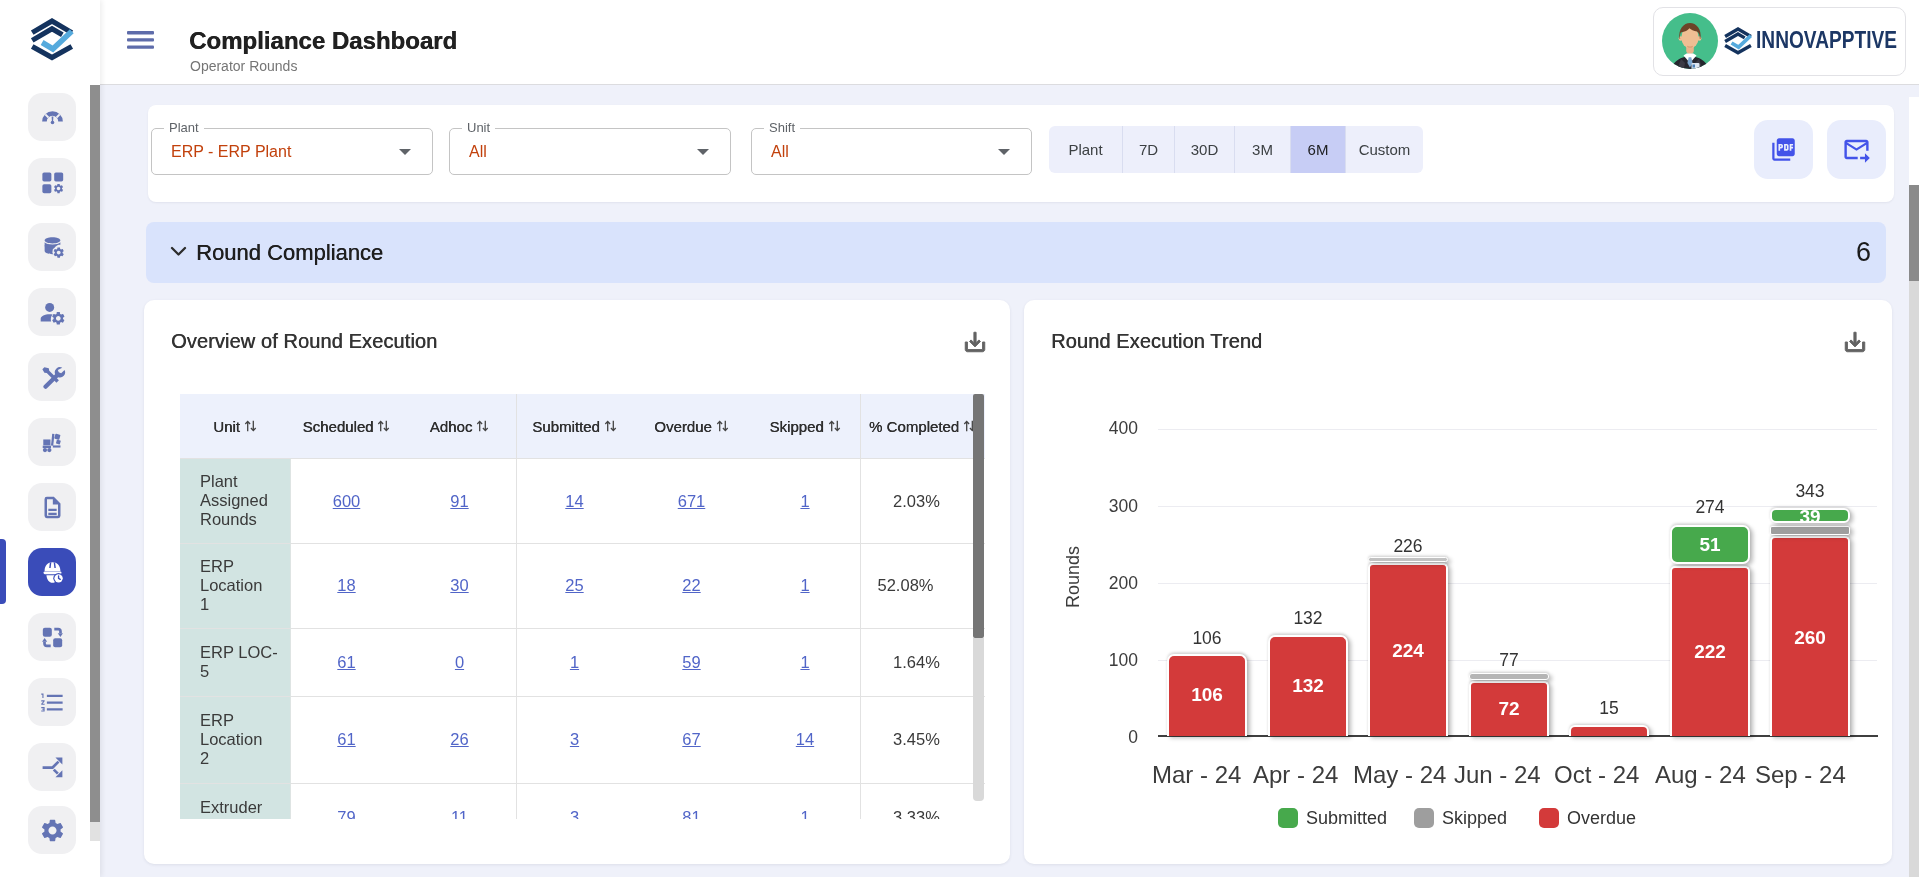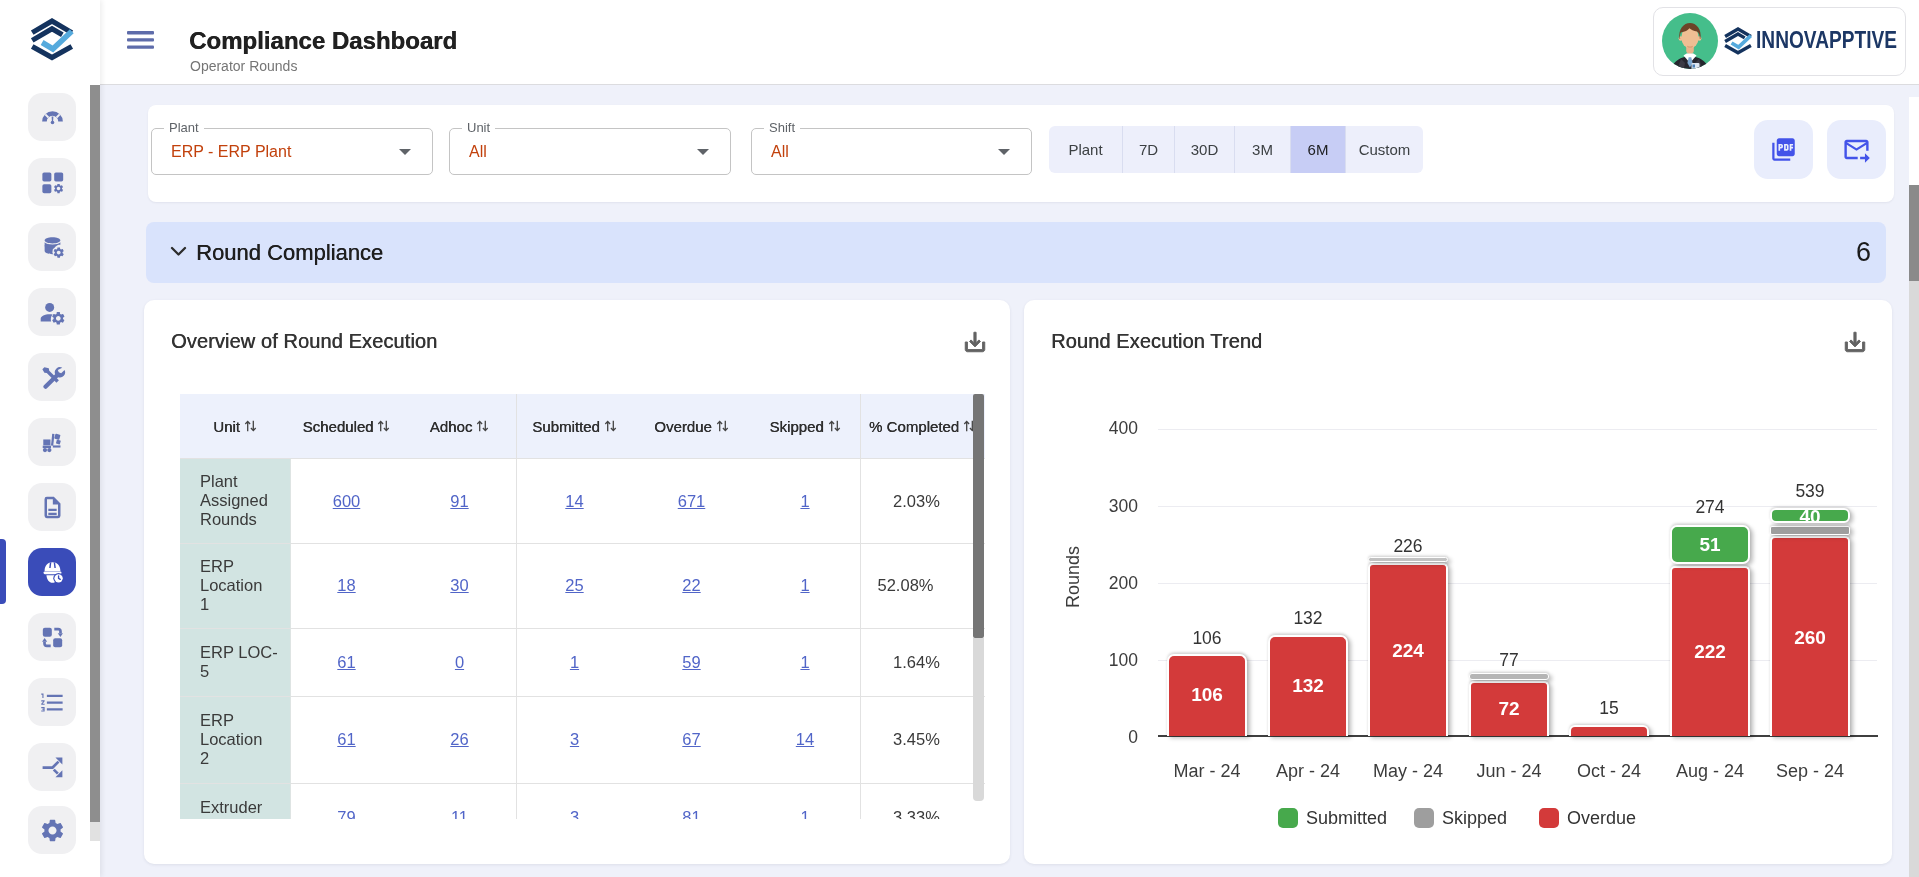--- a/index.html
+++ b/index.html
@@ -20,21 +20,21 @@
 .iconbtn{position:absolute;width:59px;height:59px;border-radius:14px;background:#e9edfc;display:flex;align-items:center;justify-content:center}
 .card{position:absolute;background:#fff;border-radius:10px;box-shadow:0 1px 3px rgba(60,64,90,.10)}
 .ctitle{position:absolute;font-size:20px;font-weight:400;color:#343434;letter-spacing:.1px;text-shadow:.45px 0 0 currentColor}
 .cell{position:absolute;display:flex;align-items:center;justify-content:center;font-size:16.5px;color:#3a3a3a}
 .lnk{color:#5165c8;text-decoration:underline}
 .hcell{position:absolute;display:flex;align-items:center;justify-content:center;font-size:15px;font-weight:400;color:#2f2f2f;text-shadow:.4px 0 0 currentColor}
 .hline{position:absolute;left:0;width:805px;height:1px;background:#e2e2e2}
 .seg{position:absolute;border:2px solid #fff;border-bottom:none;box-sizing:border-box;box-shadow:3px 2px 4px rgba(0,0,0,.26),0 -1.5px 2.5px rgba(0,0,0,.13)}
 .blabel{position:absolute;width:80px;text-align:center;font-size:19px;font-weight:700;color:#fff}
 .tlabel{position:absolute;width:80px;text-align:center;font-size:17.5px;color:#333}
-.xlabel{position:absolute;width:110px;text-align:center;font-size:18px;color:#3c3c3c}
+.xlabel{position:absolute;width:110px;text-align:left;font-size:24px;color:#3c3c3c}
 .ytick{position:absolute;width:60px;text-align:right;font-size:17.5px;color:#3c3c3c}
 .grid{position:absolute;left:1158px;width:719px;height:1px;background:#ececf1}
 .lgsq{position:absolute;width:20px;height:20px;border-radius:5px}
 .lgtx{position:absolute;font-size:18px;color:#333;line-height:20px}
 </style>
 </head>
 <body>
 <div id="app">
 
 <div class="abs" style="left:100px;top:85px;width:1819px;height:792px;background:#eff1fa"></div>
@@ -435,22 +435,22 @@
 <div class="seg" style="left:1670px;top:566px;width:80px;height:170px;background:#d33a3a;border-radius:5px 5px 0 0;"></div>
 <div class="seg" style="left:1670px;top:525px;width:80px;height:39px;background:#47a94c;border-radius:7px;border:2px solid #fff;"></div>
 <div class="blabel" style="left:1670px;top:641px">222</div>
 <div class="blabel" style="left:1670px;top:534px">51</div>
 <div class="tlabel" style="left:1670px;top:497px">274</div>
 <div class="xlabel" style="left:1655px;top:761px">Aug - 24</div>
 <div class="seg" style="left:1770px;top:536px;width:80px;height:200px;background:#d33a3a;border-radius:5px 5px 0 0;"></div>
 <div class="seg" style="left:1770px;top:526px;width:80px;height:9px;background:#9e9e9e;border-radius:2px;border:1.5px solid #fff;"></div>
 <div class="seg" style="left:1770px;top:508px;width:80px;height:15px;background:#47a94c;border-radius:6px;border:2px solid #fff;"></div>
 <div class="blabel" style="left:1770px;top:627px">260</div>
-<div class="blabel" style="left:1770px;top:506px">40</div>
-<div class="tlabel" style="left:1770px;top:481px">539</div>
+<div class="blabel" style="left:1770px;top:506px">39</div>
+<div class="tlabel" style="left:1770px;top:481px">343</div>
 <div class="xlabel" style="left:1755px;top:761px">Sep - 24</div>
 <div class="lgsq" style="left:1278px;top:808px;background:#47a94c"></div>
 <div class="lgsq" style="left:1414px;top:808px;background:#9e9e9e"></div>
 <div class="lgsq" style="left:1539px;top:808px;background:#d33a3a"></div>
 <div class="lgtx" style="left:1306px;top:808px">Submitted</div>
 <div class="lgtx" style="left:1442px;top:808px">Skipped</div>
 <div class="lgtx" style="left:1567px;top:808px">Overdue</div>
 <div class="abs" style="left:1909px;top:97px;width:10px;height:88px;background:#fff"></div>
 <div class="abs" style="left:1909px;top:185px;width:10px;height:96px;background:#8a8a8a"></div>
 <div class="abs" style="left:1909px;top:281px;width:10px;height:596px;background:#d9d9d9"></div>

